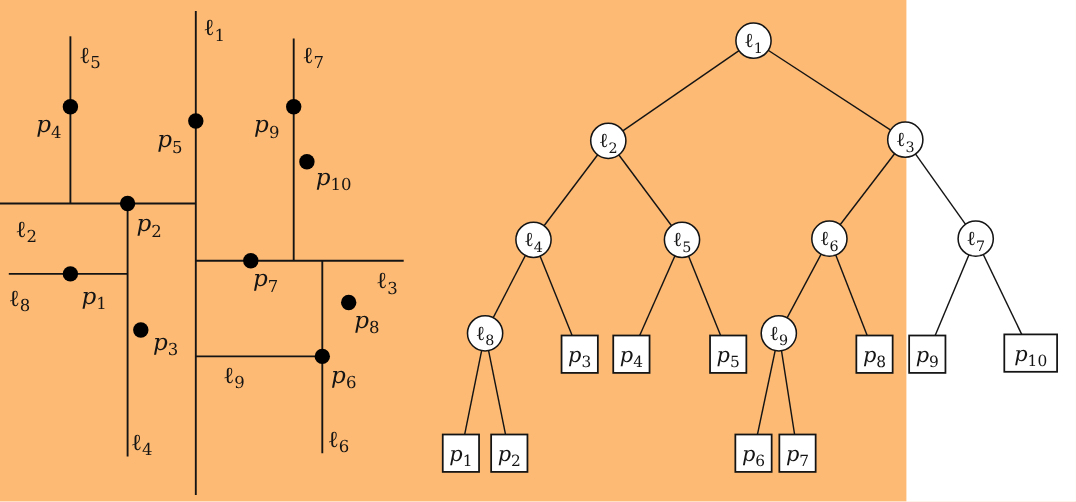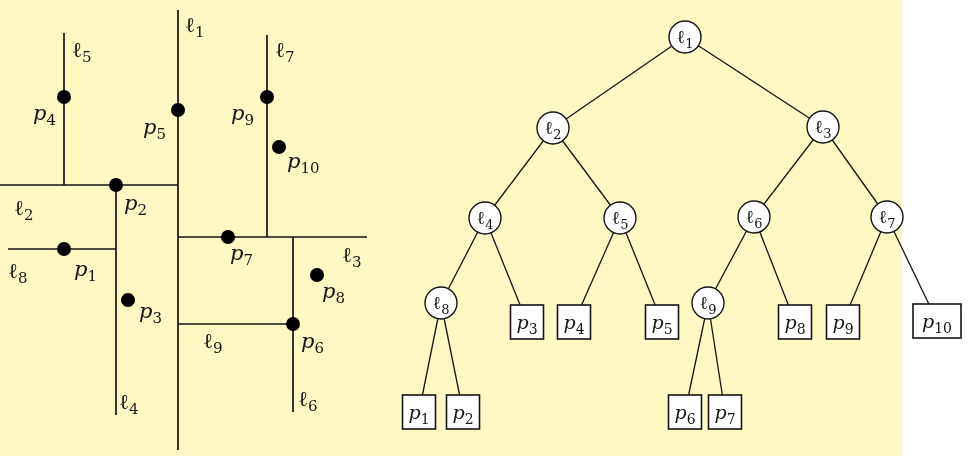--- a/index.html
+++ b/index.html
@@ -6,23 +6,23 @@
     margin: 0;
     padding: 0;
     background: #ffffff;
     width: 978px;
     height: 456px;
     overflow: hidden;
     font-family: "DejaVu Serif", serif;
   }
   #stage {
     position: relative;
-    width: 902px;
+    width: 824px;
     height: 456px;
-    background: #fef9c3;
+    background: #fdba74;
   }
   svg text {
     user-select: none;
   }
 </style>
 </head>
 <body>
 
 <div id="stage">
   <svg id="fig" width="978" height="456" viewBox="0 0 978 456" xmlns="http://www.w3.org/2000/svg">

